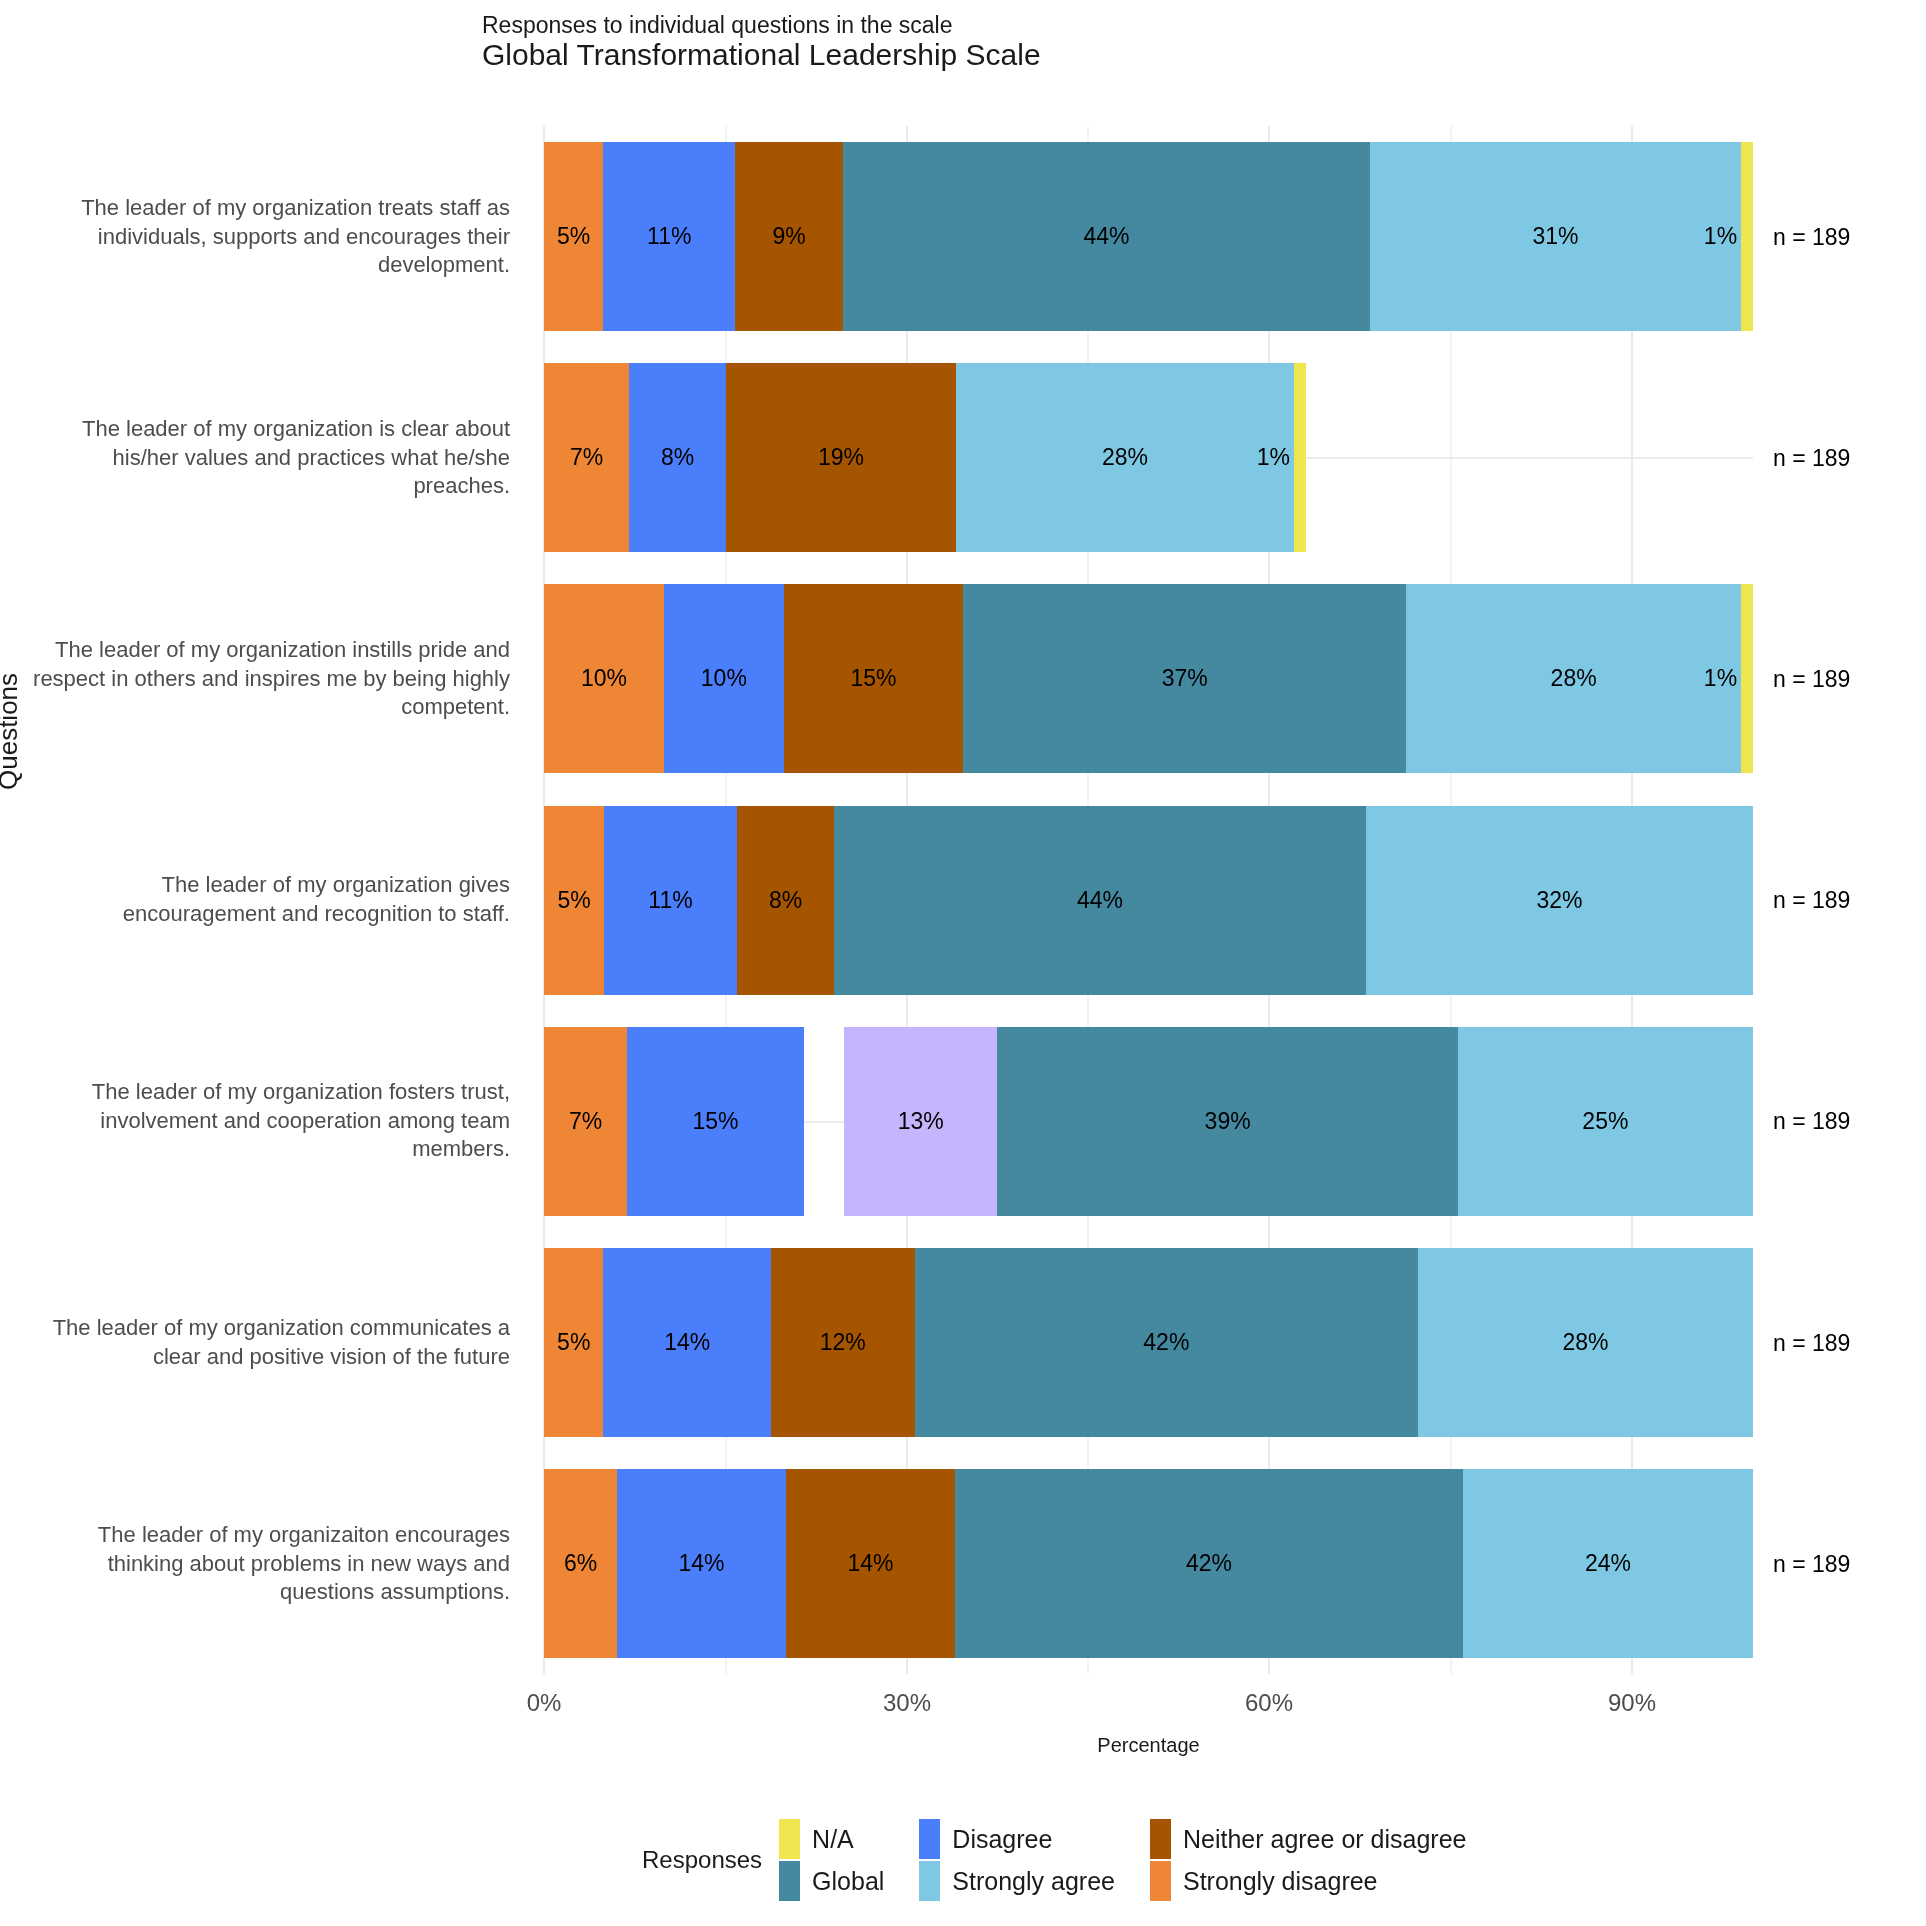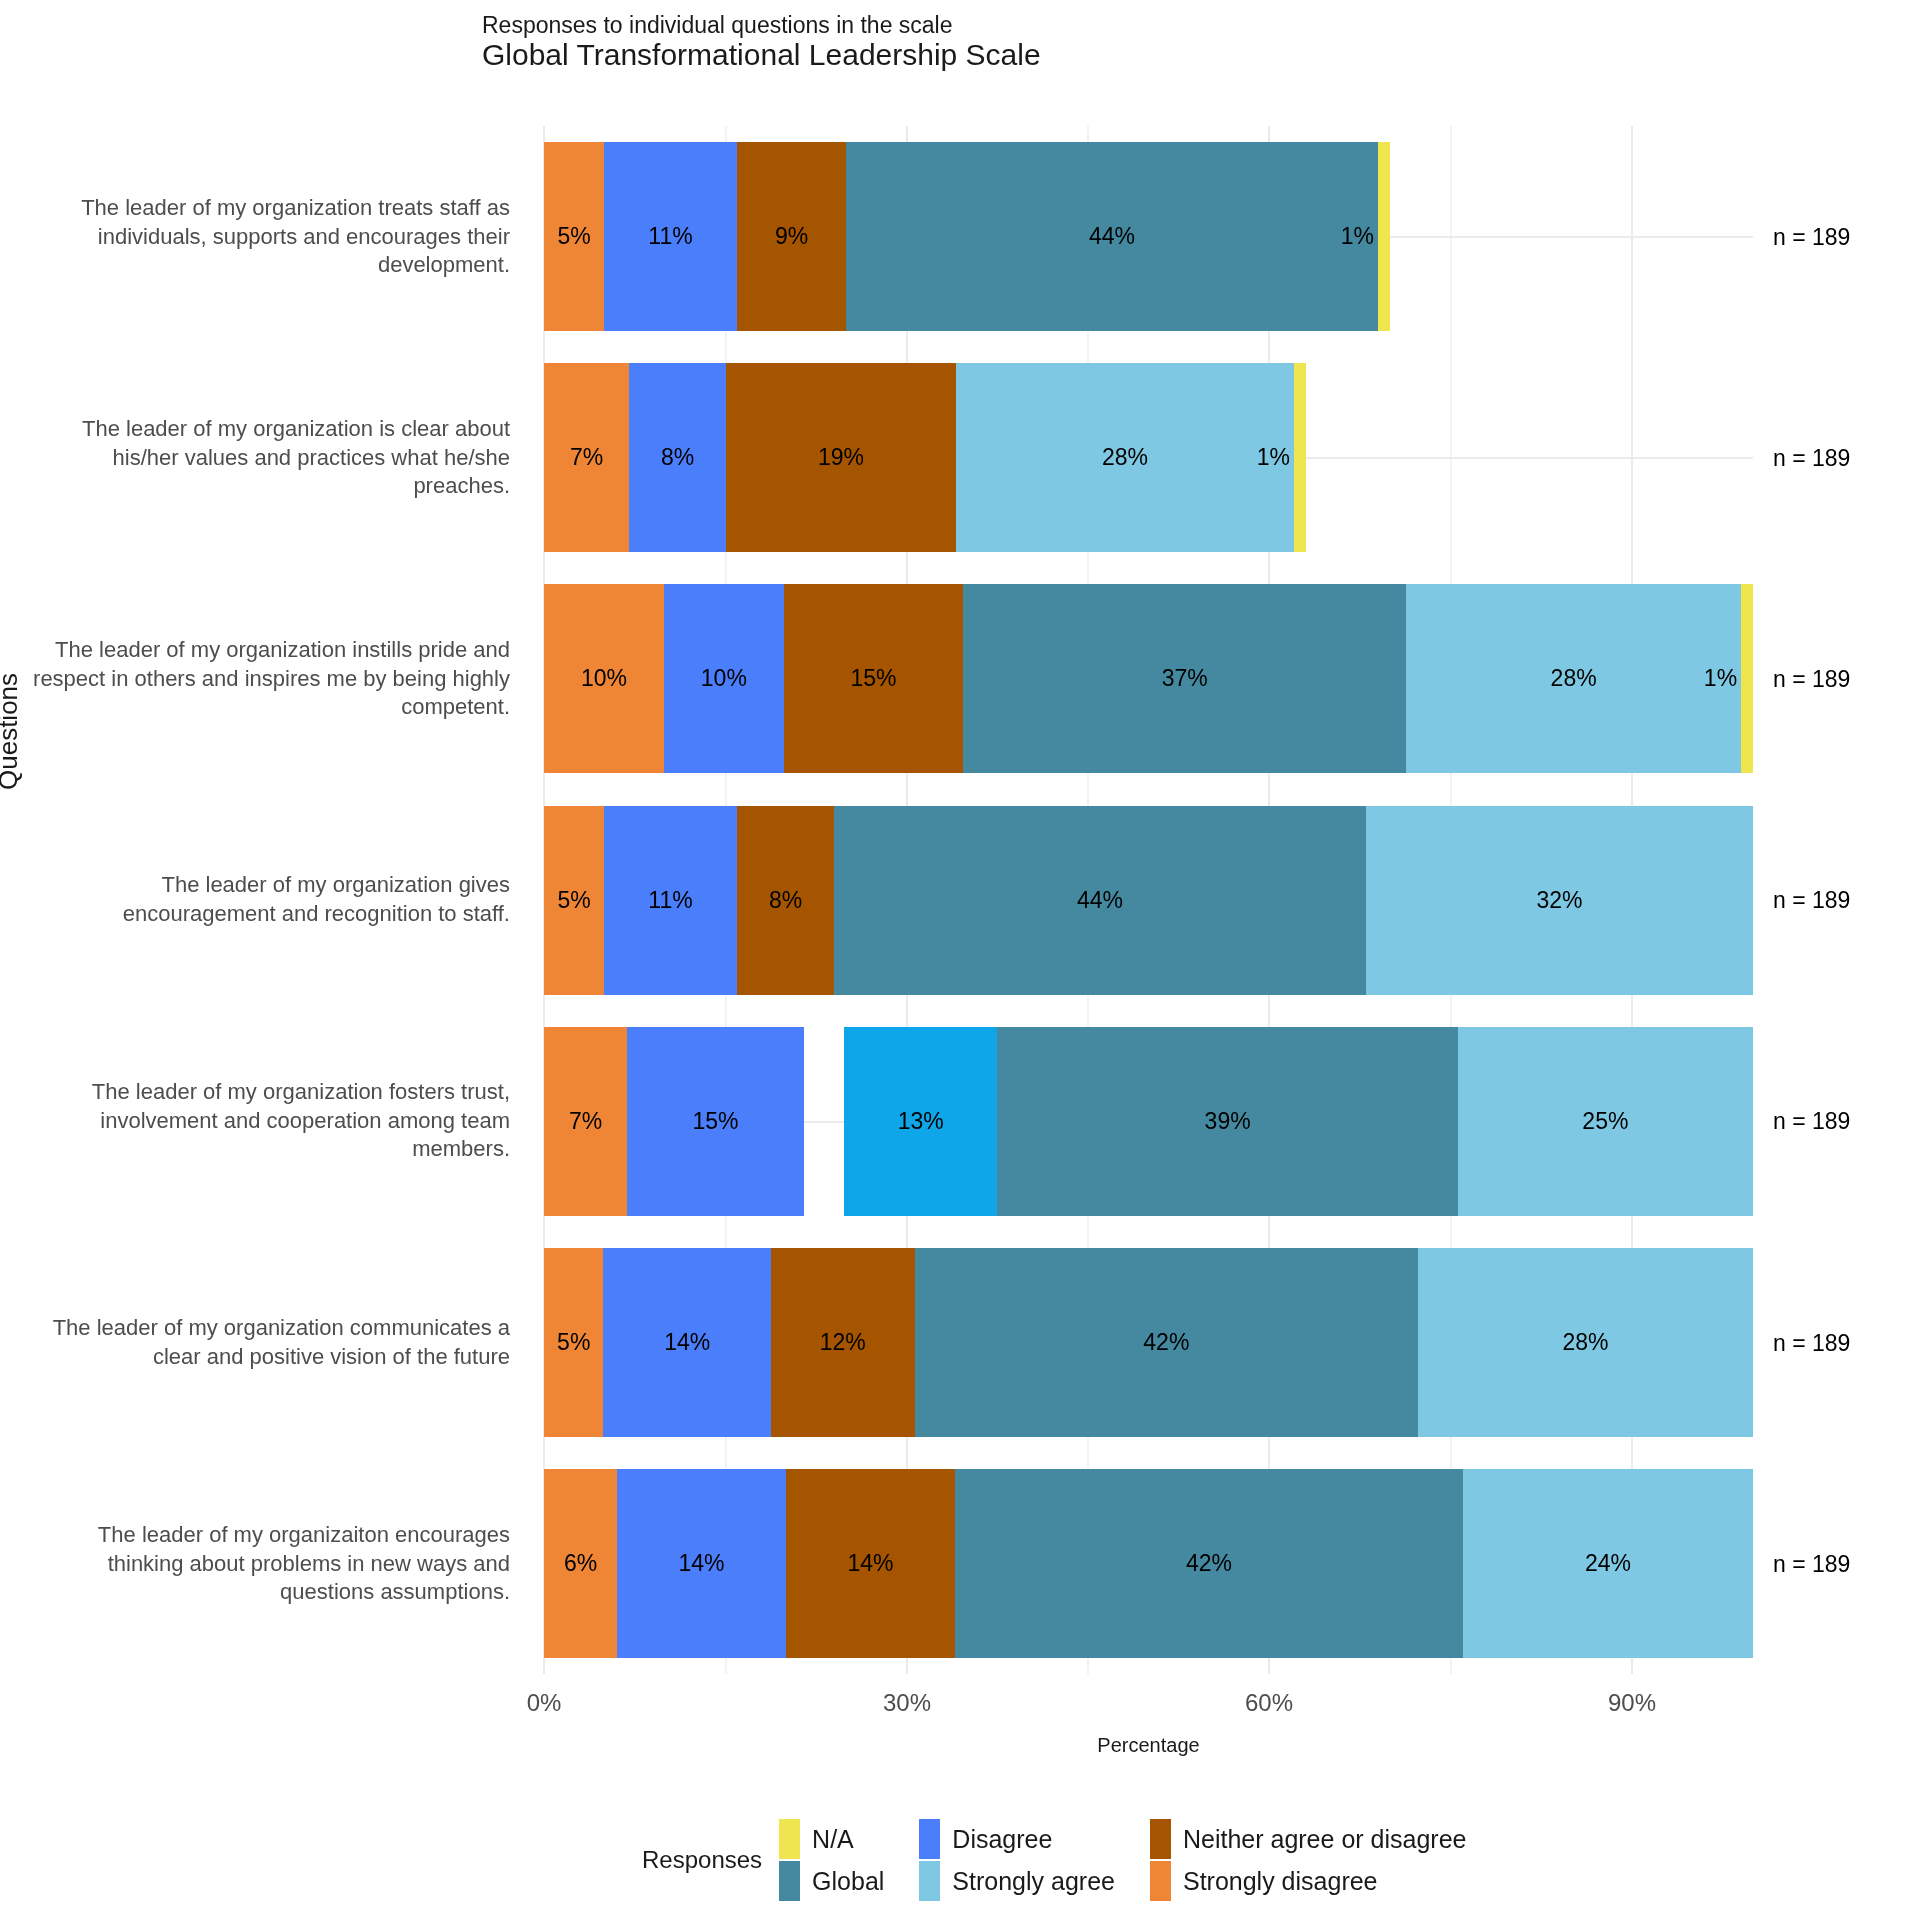--- a/index.html
+++ b/index.html
@@ -244,20 +244,23 @@
       </div>
       <div class="seg" style="width: 133px; background: rgb(75, 126, 250);">
         <span class="seg-label">11%</span>
       </div>
       <div class="seg" style="width: 109px; background: rgb(165, 85, 0);">
         <span class="seg-label">9%</span>
       </div>
       <div class="seg" style="width: 532px; background: rgb(68, 137, 160);">
         <span class="seg-label">44%</span>
       </div>
+      <div class="seg" style="width: 375px; background: rgb(127, 200, 227);">
+        <span class="seg-label">31%</span>
+      </div>
       <div class="seg na" style="width: 12px; background: rgb(239, 229, 78);">
         <span class="seg-label">1%</span>
       </div>
     </div>
     <div class="bar-row" style="top: 237px; height: 189px;">
       <div class="seg" style="width: 85px; background: rgb(239, 134, 54);">
         <span class="seg-label">7%</span>
       </div>
       <div class="seg" style="width: 97px; background: rgb(75, 126, 250);">
         <span class="seg-label">8%</span>
@@ -309,21 +312,21 @@
         <span class="seg-label">32%</span>
       </div>
     </div>
     <div class="bar-row" style="top: 901px; height: 189px;">
       <div class="seg" style="width: 85px; background: rgb(239, 134, 54);">
         <span class="seg-label">7%</span>
       </div>
       <div class="seg" style="width: 181px; background: rgb(75, 126, 250);">
         <span class="seg-label">15%</span>
       </div>
-      <div class="seg" style="width: 157px; background: #0ea5e9; margin-left: 40px;">
+      <div class="seg" style="width: 157px; background: #c4b5fd; margin-left: 40px;">
         <span class="seg-label">13%</span>
       </div>
       <div class="seg" style="width: 471px; background: rgb(68, 137, 160);">
         <span class="seg-label">39%</span>
       </div>
       <div class="seg" style="width: 302px; background: rgb(127, 200, 227);">
         <span class="seg-label">25%</span>
       </div>
     </div>
     <div class="bar-row" style="top: 1122px; height: 189px;">

